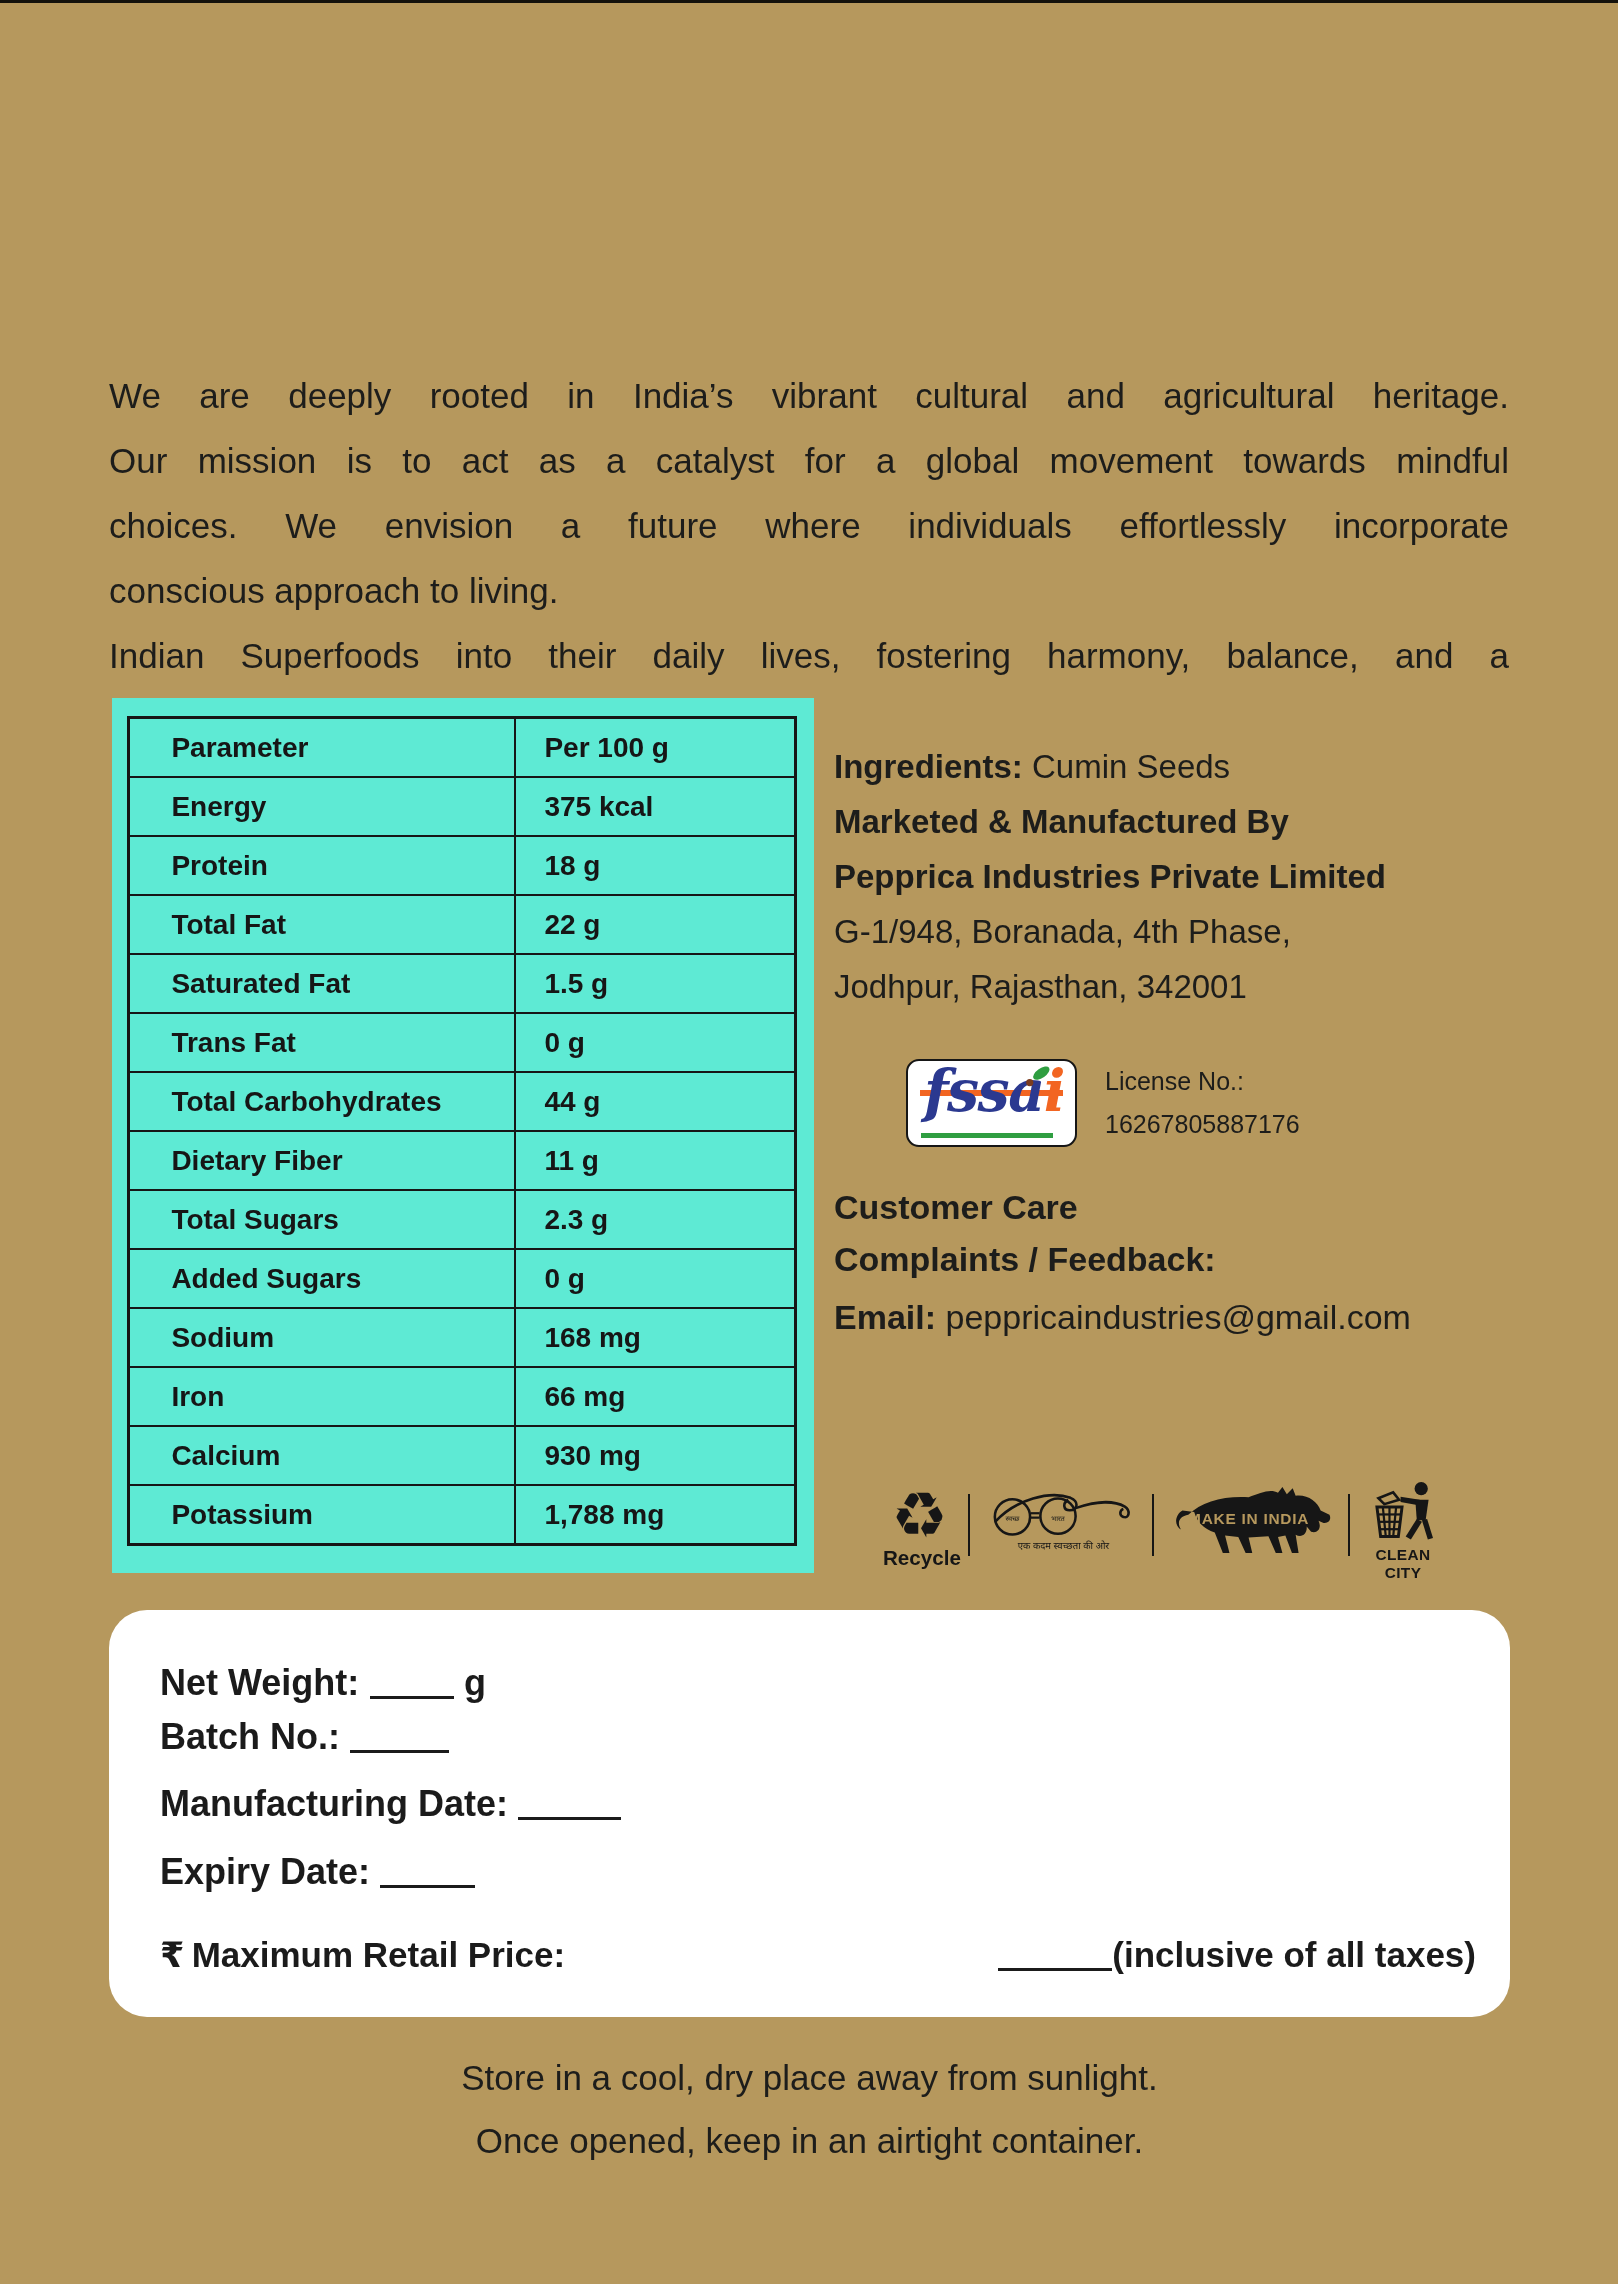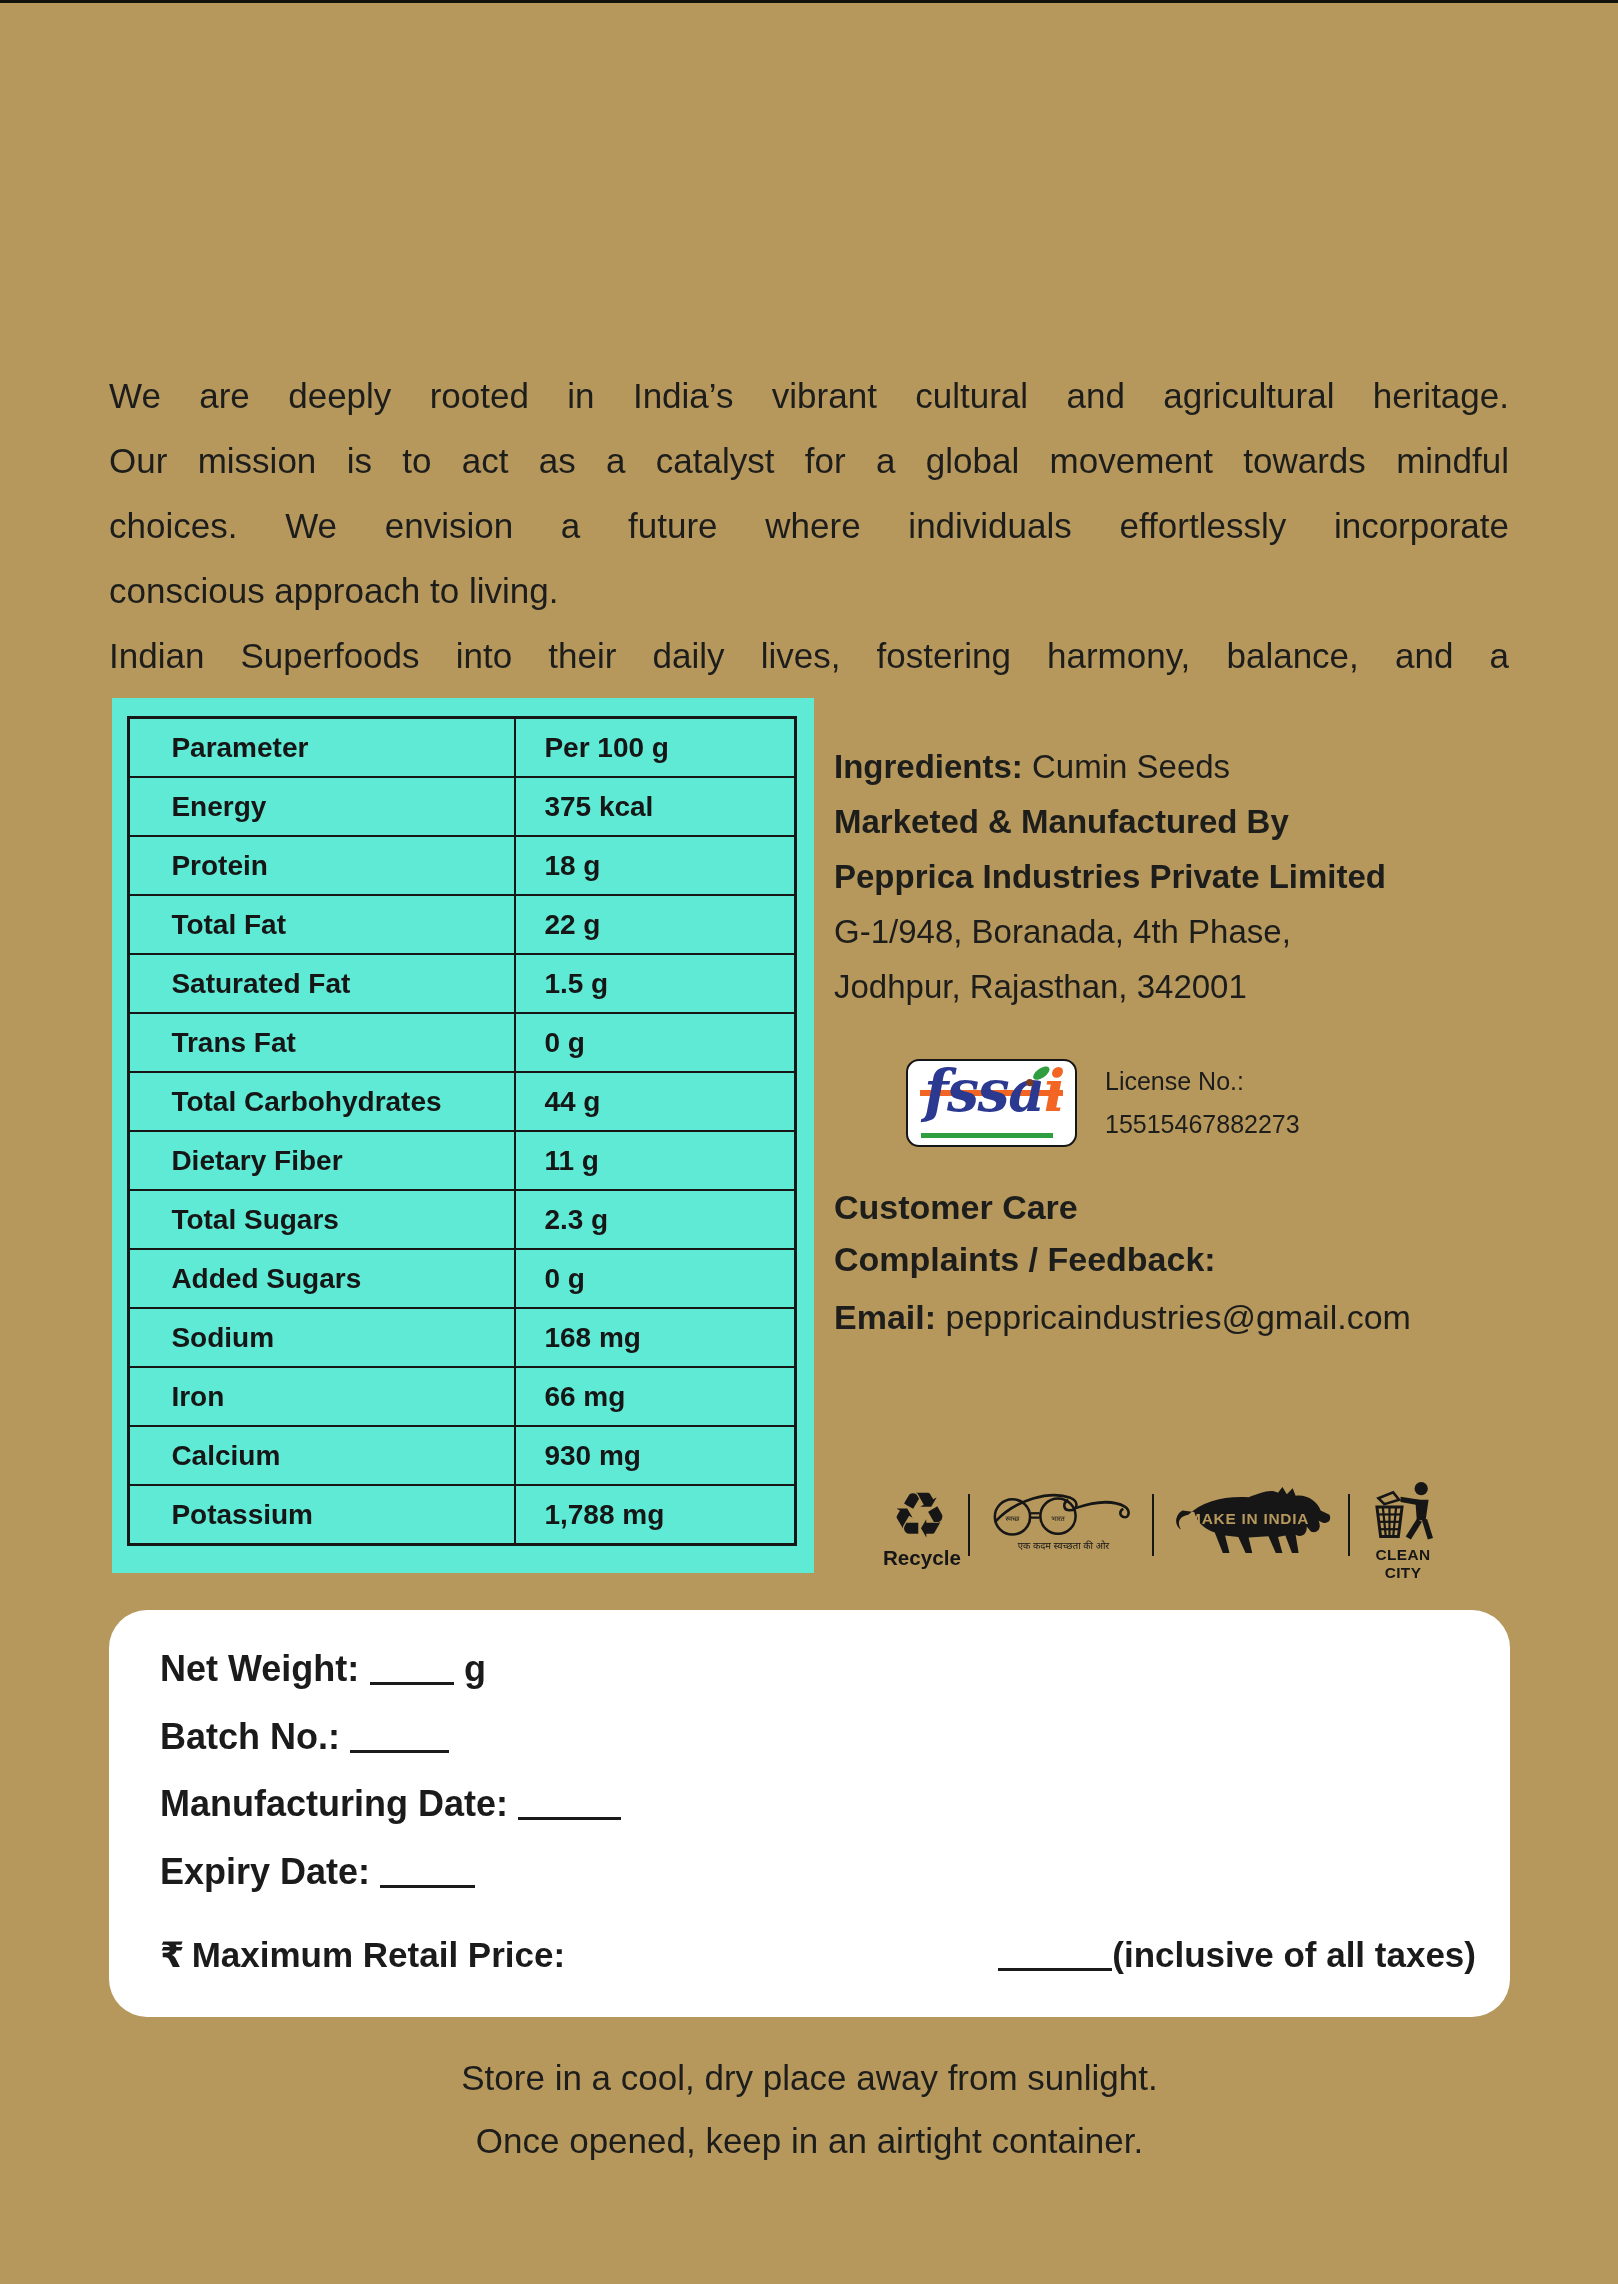--- a/index.html
+++ b/index.html
@@ -154,21 +154,21 @@
       <div class="fssai-bar"></div>
       <span class="fssai-word"><span>fssa</span><span class="orange-i">i</span></span>
       <svg class="fssai-leaf" width="32" height="29" viewBox="0 0 44 40">
         <ellipse cx="28" cy="14" rx="13" ry="6.5" fill="#2F9E41" transform="rotate(-35 28 14)"></ellipse>
         <circle cx="12" cy="27" r="5" fill="#7A3B1E"></circle>
       </svg>
       <div class="fssai-underline"></div>
     </div>
     <div class="license">
       <div>License No.:</div>
-      <div>15515467882273</div>
+      <div>16267805887176</div>
     </div>
   </div>
 
   <div class="customer">
     <div class="l1">Customer Care</div>
     <div class="l2">Complaints / Feedback:</div>
     <div><span class="b">Email:</span><span> peppricaindustries@gmail.com</span></div>
   </div>
 
   <div class="cert" style="left:883px;top:1486px;width:73px;">
@@ -222,21 +222,21 @@
       <circle class="solid" cx="72" cy="9" r="9"></circle>
       <polygon class="solid" points="44,20 70,24 70,32 44,27"></polygon>
       <polygon class="solid" points="64,24 82,24 78,52 66,52"></polygon>
       <polygon class="solid" points="66,50 73,54 58,78 51,74"></polygon>
       <polygon class="solid" points="73,52 80,50 88,76 81,78"></polygon>
     </svg>
     <div class="cc-label">CLEAN CITY</div>
   </div>
 
   <div class="fill-box">
-    <div class="fline" style="top:38px;">
+    <div class="fline" style="top:52px;">
       <span>Net Weight:</span><span class="bl w115"></span><span class="unit">g</span>
     </div>
     <div class="fline" style="top:106px;">
       <span>Batch No.:</span><span class="bl w135"></span>
     </div>
     <div class="fline" style="top:173px;">
       <span>Manufacturing Date:</span><span class="bl w140"></span>
     </div>
     <div class="fline" style="top:241px;">
       <span>Expiry Date:</span><span class="bl w130"></span>

